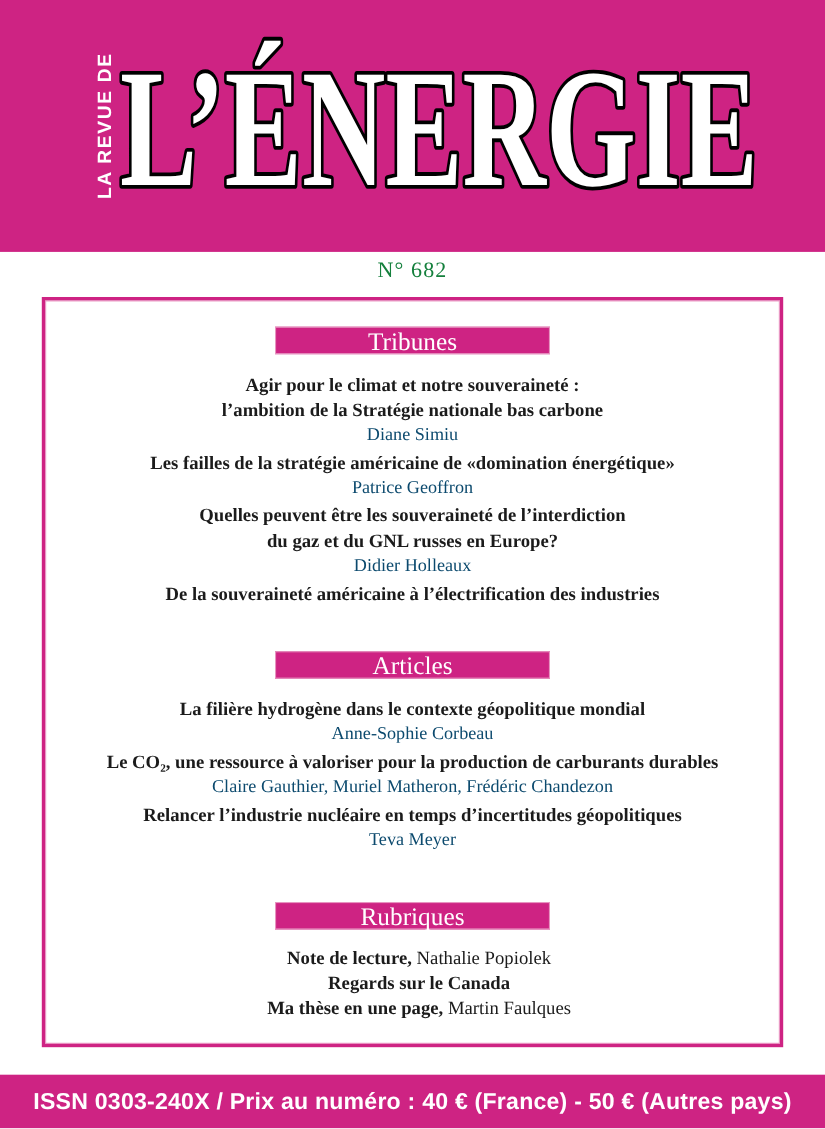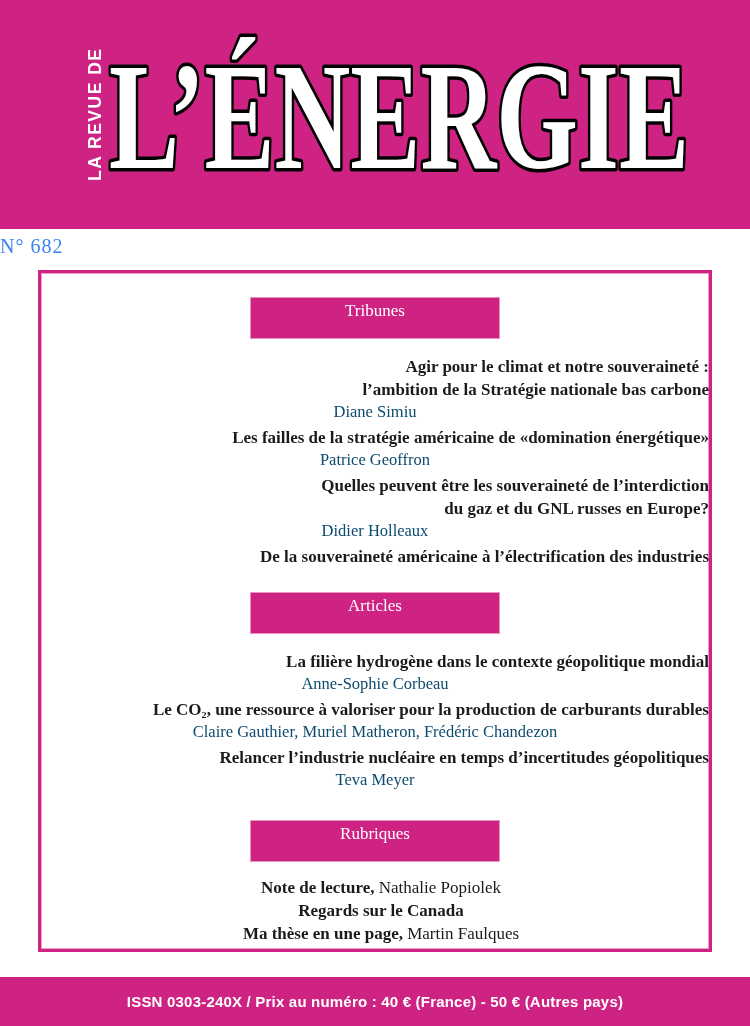--- a/index.html
+++ b/index.html
@@ -43,63 +43,63 @@
   }
   .masthead-title-wrap svg text{
     font-family:"Liberation Serif", serif;
     font-weight:bold;
   }
 
   
   .issue-number{
     position:absolute;left:0;top:235px;
     width:750px;
+    text-align:center;
     font-size:20px;
     letter-spacing:1px;
-    color:#3b82f6;
+    color:#15803d;
   }
 
   
   .toc-box{
     position:absolute;left:38px;top:270px;
     width:674px;height:682px;
     border:3px solid var(--magenta);
     box-shadow:inset 0 0 0 1px var(--magenta-light);
     background:#fff;
   }
   .toc-section{
     position:absolute;left:0;
     width:100%;
     text-align:center;
   }
   .toc-section.tribunes{top:24px;}
   .toc-section.articles{top:319px;}
   .toc-section.rubriques{top:547px;}
 
   .section-banner{
-    width:250px;height:42px;
+    width:250px;height:25px;
     margin:0 auto;
     background:var(--magenta);
     border:1px solid #e794c0;
     color:#fff;
-    font-size:17px;
+    font-size:23px;
     line-height:26px;
     text-align:center;
   }
   .section-items{margin-top:16px;}
   .toc-section.rubriques .section-items{margin-top:14px;margin-left:12px;}
 
   .toc-entry{margin-bottom:4px;}
   .entry-title{
     font-weight:bold;
     font-size:17px;
     line-height:23px;
     white-space:nowrap;
     color:var(--ink);
-    text-align:right;
   }
   .entry-authors{
     font-size:16.5px;
     line-height:21px;
     color:#0c4a6e;
   }
   .rubrique-line{
     font-size:17px;
     line-height:23px;
     white-space:nowrap;
@@ -110,21 +110,21 @@
   .footer-band{
     position:absolute;left:0;top:977px;
     width:750px;height:49px;
     background:var(--magenta);
     display:flex;align-items:center;justify-content:center;
   }
   .footer-text{
     color:#fff;
     font-family:"Liberation Sans", sans-serif;
     font-weight:bold;
-    font-size:15px;
+    font-size:21px;
     letter-spacing:.2px;
   }
 </style>
 </head>
 <body>
 
 <div class="page">
 
   <div class="header-band">
     <div class="masthead-kicker">LA REVUE DE</div>

